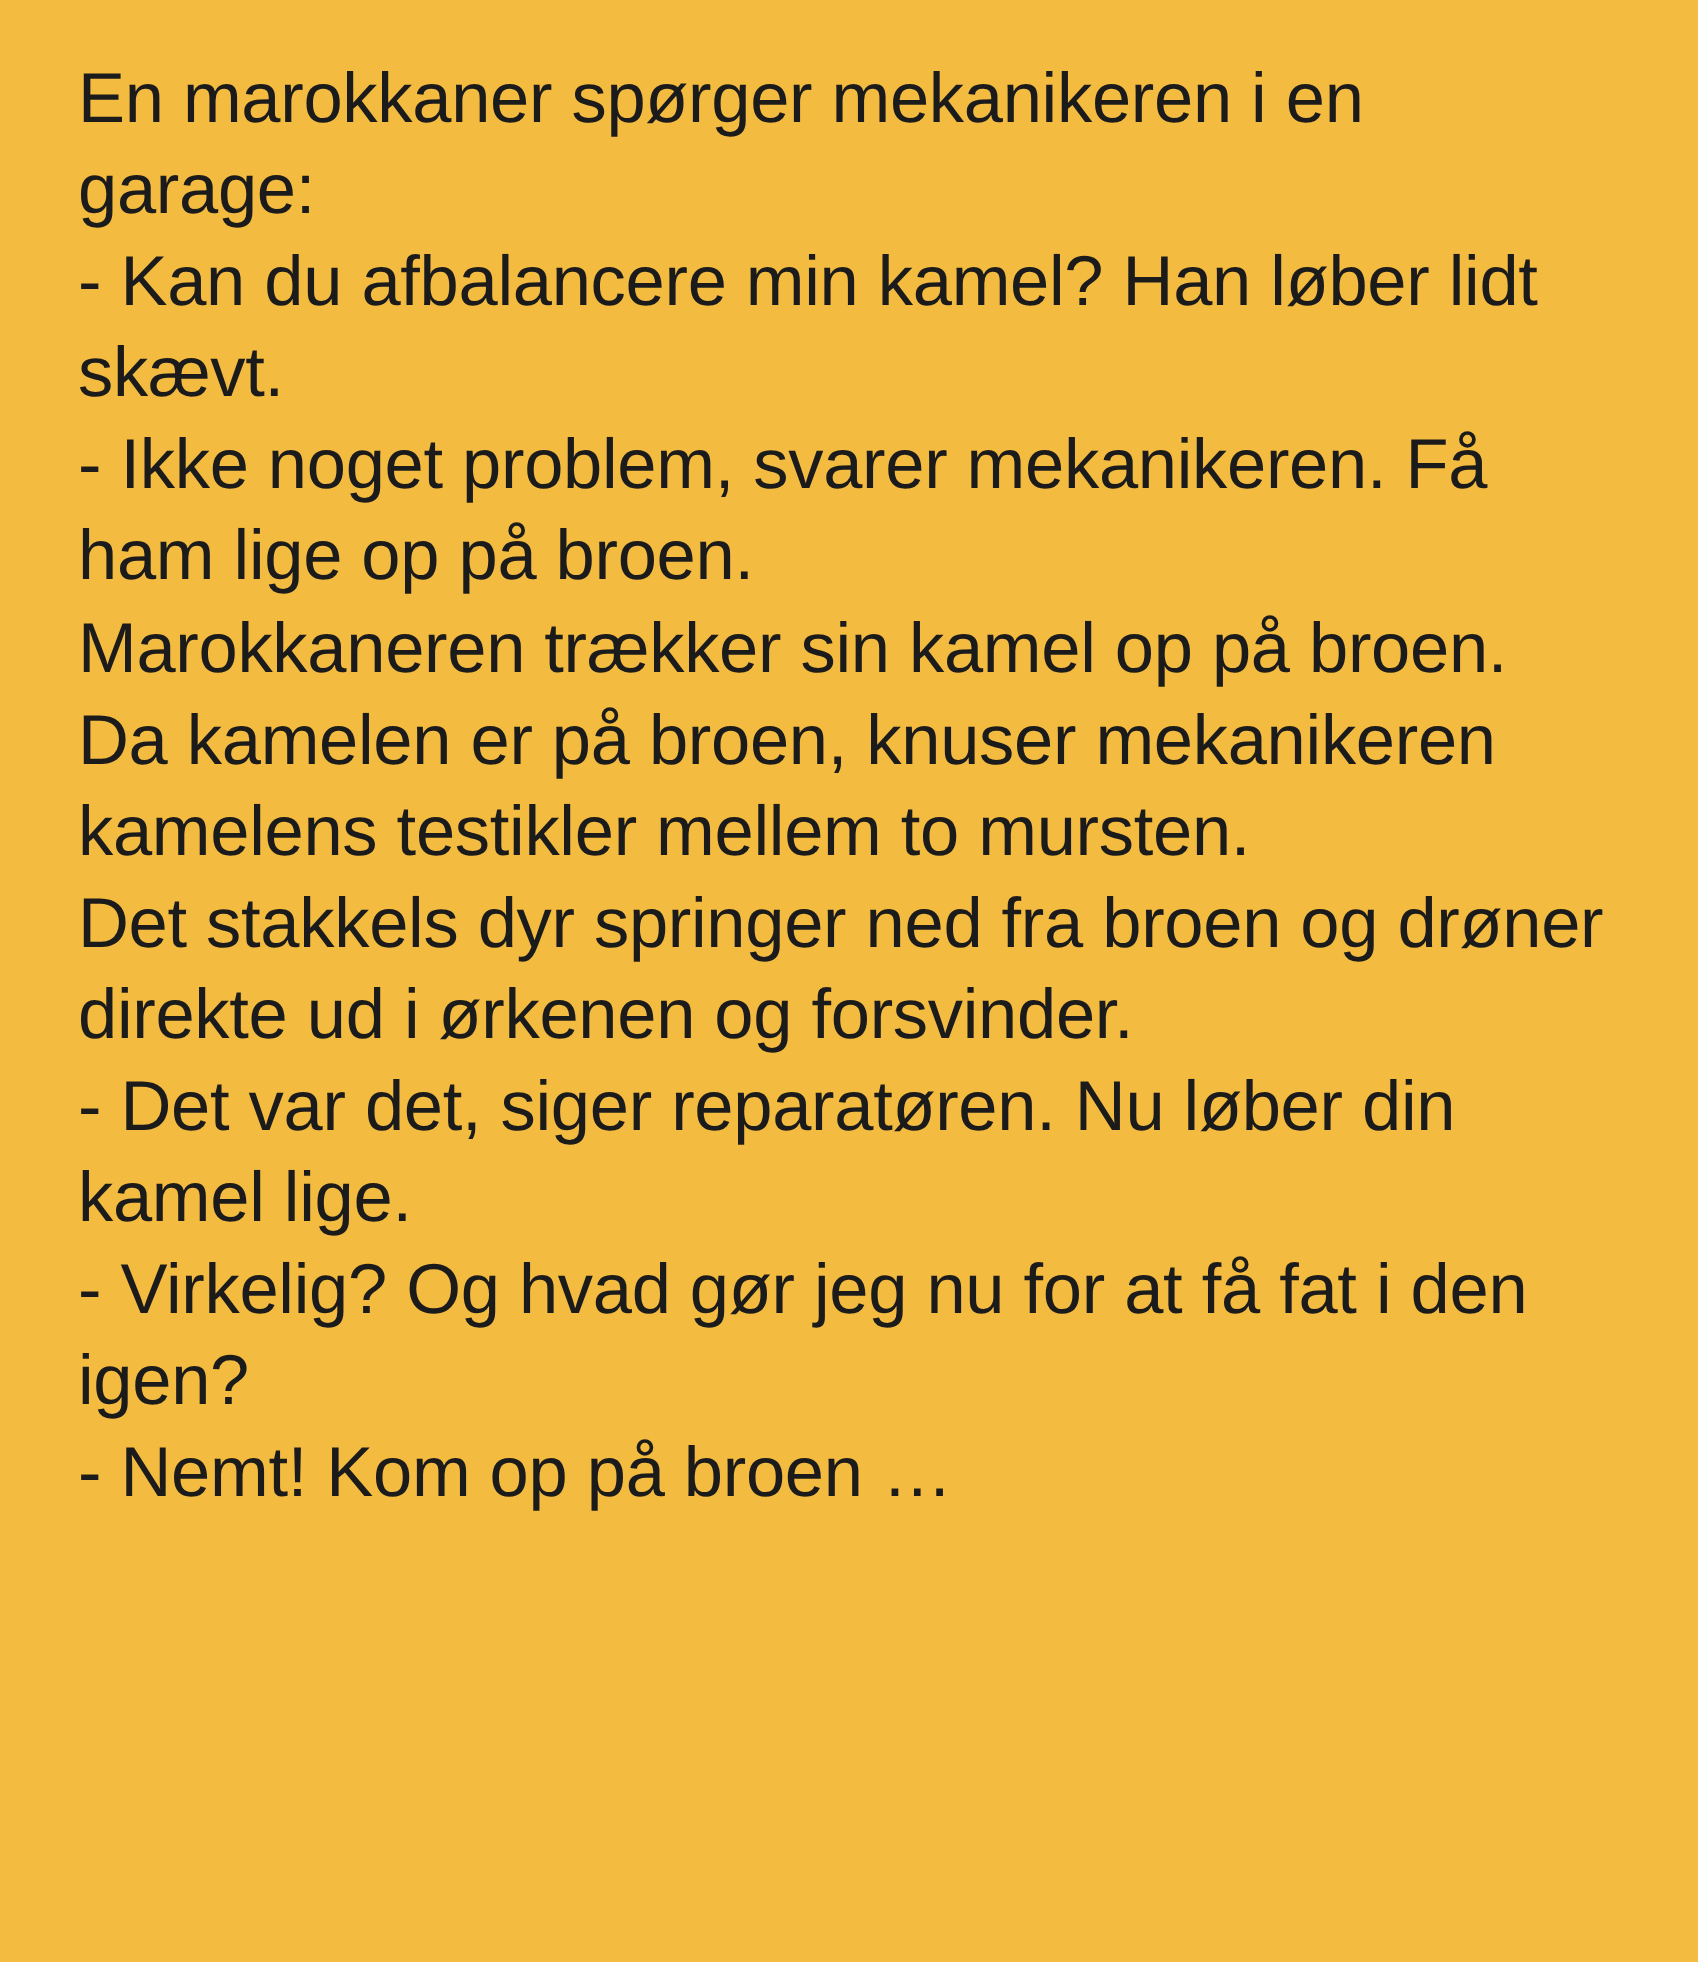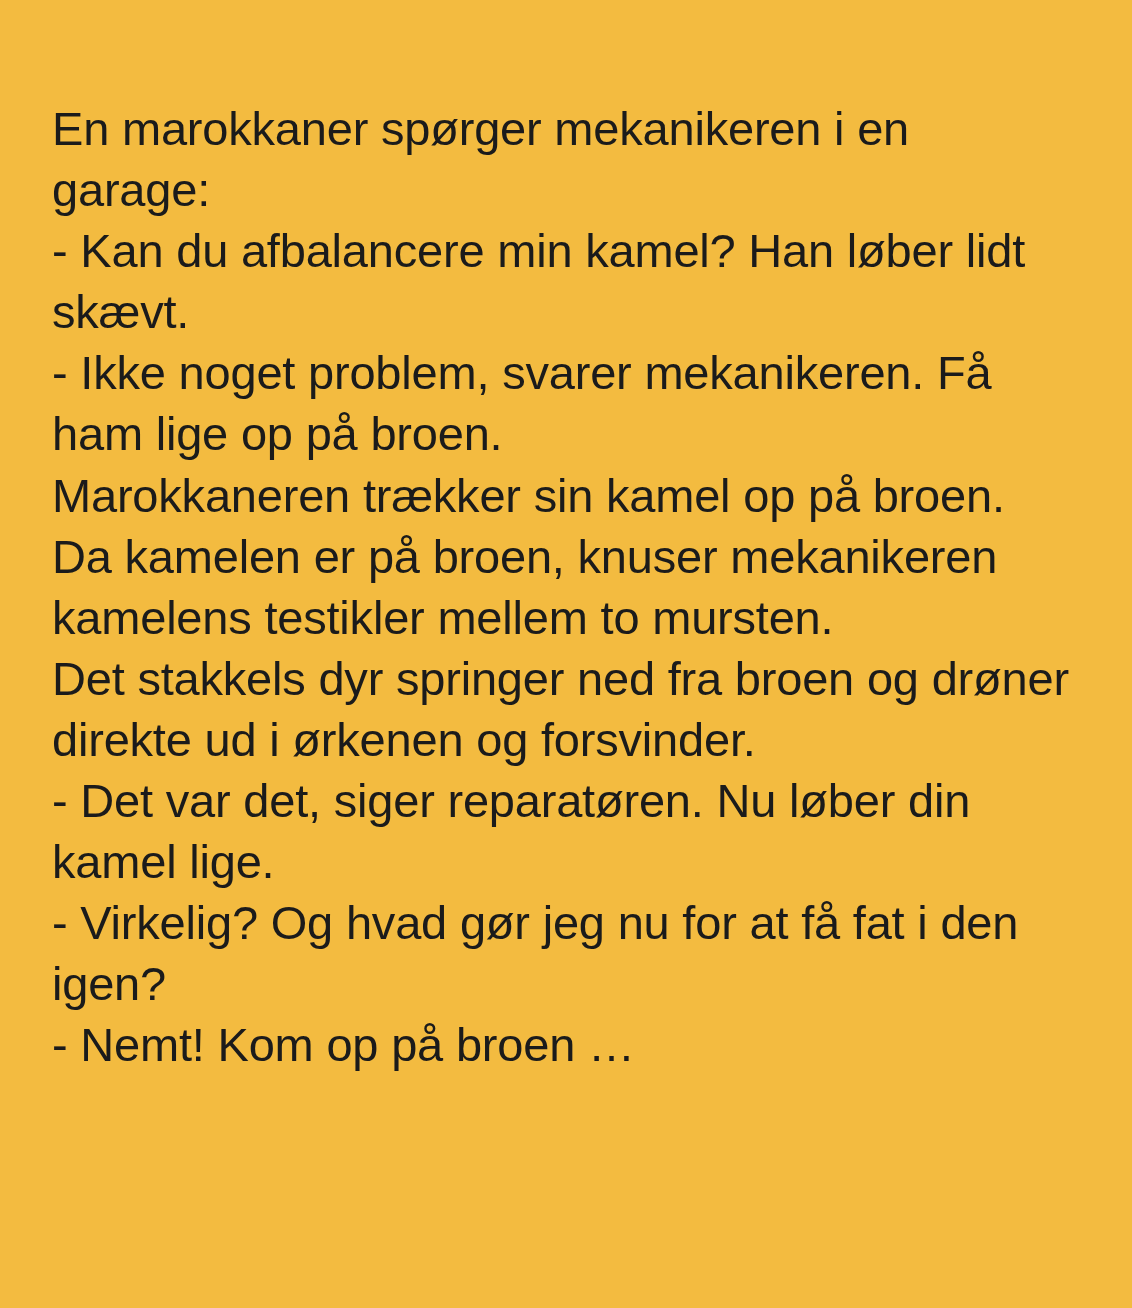--- a/index.html
+++ b/index.html
@@ -12,21 +12,21 @@
     height: 1308px;
     background: #F3BB40;
     font-family: "Liberation Sans", sans-serif;
     overflow: hidden;
   }
   .card {
     box-sizing: border-box;
     width: 1132px;
     height: 1184px;
     background: #F3BB40;
-    padding: 98px 56px 60px 52px;
+    padding: 34px 56px 60px 52px;
     display: block;
   }
   .joke-text {
     color: #1b1b1b;
     font-family: "Liberation Sans", sans-serif;
     font-size: 47px;
     line-height: 1.30;
     font-weight: 400;
     letter-spacing: -0.2px;
     white-space: pre-wrap;

